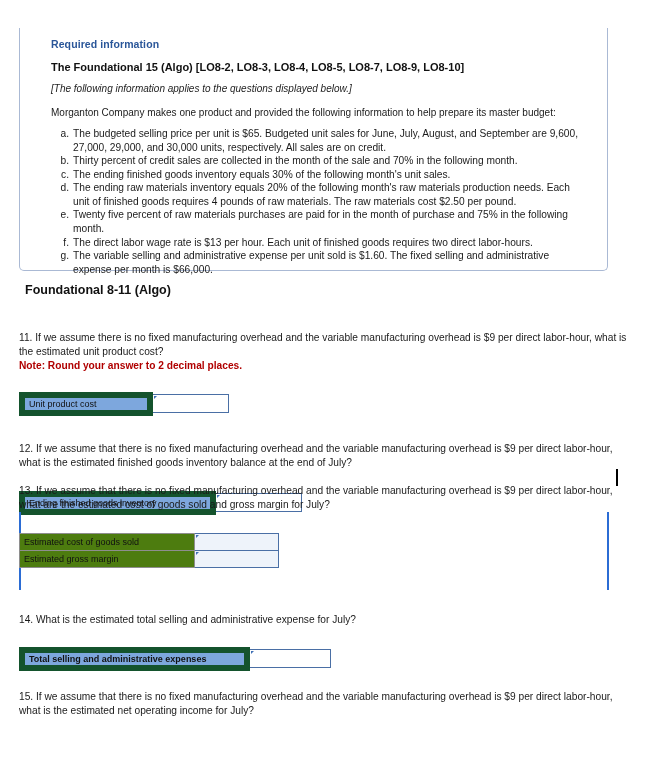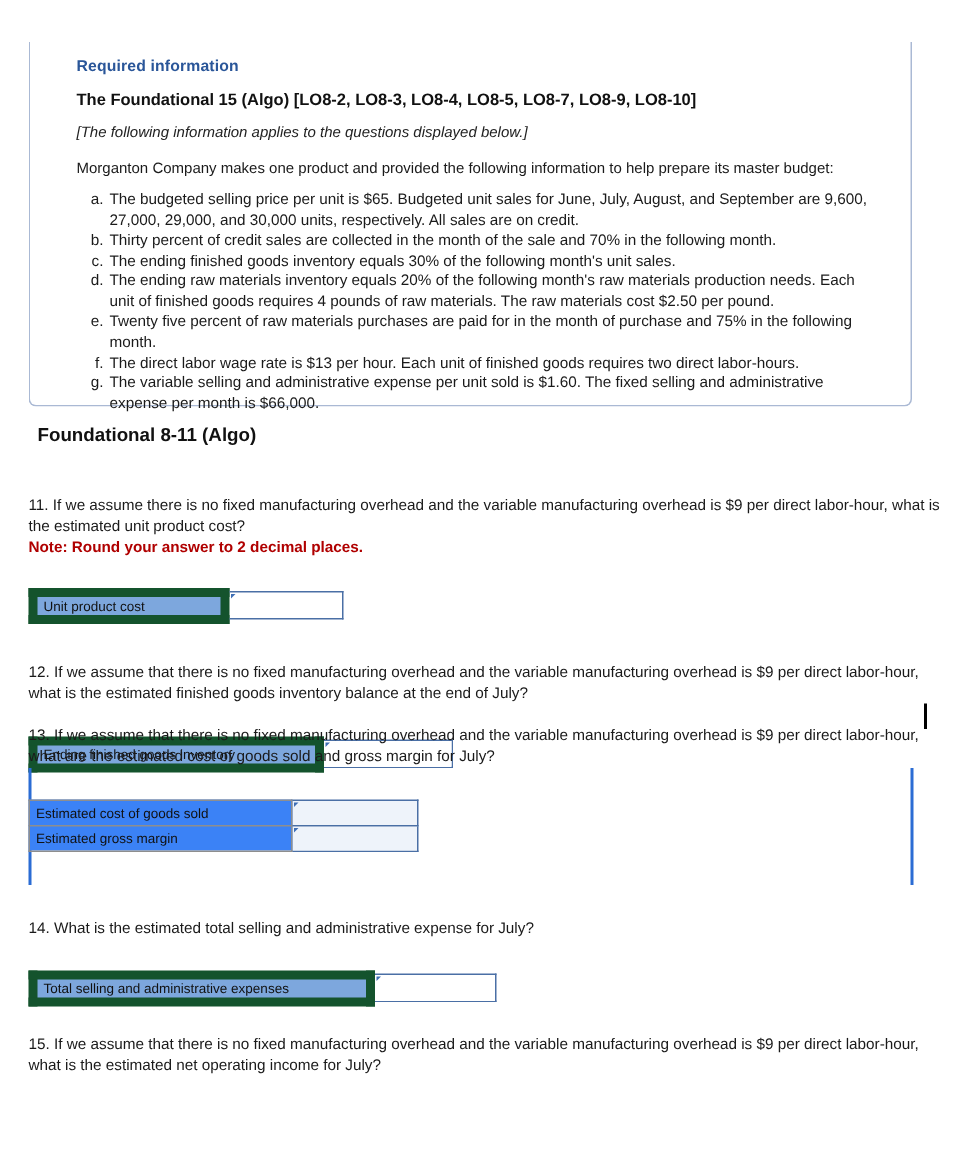--- a/index.html
+++ b/index.html
@@ -111,21 +111,21 @@
     color: #111;
     padding: 1px 4px;
     vertical-align: middle;
   }
   td.lbl-blue {
     background: #7da7dd;
     border: 6px solid #14532d;
     color: #16243a;
   }
   td.lbl-white {
-    background: #3b82f6;
+    background: #4d7c0f;
     border: 1px solid #8e8e8e;
     color: #111;
   }
   td.inp {
     background: #ffffff;
     border: 1px solid #4a6fa5;
     position: relative;
     padding: 0;
   }
   td.inp.tint { background: #eef3fa; }
@@ -246,21 +246,21 @@
   </tbody>
     </table>
 </div>
 
 <div class="qblock" style="top:613px;">
   <p class="qtext">14. What is the estimated total selling and administrative expense for July?</p>
   <table class="ans" style="margin-top:20px;">
     <tbody>
         <tr>
 
-      <td class="lbl-blue" style="width:225px;">Total selling and administrative expenses</td>
+      <td class="lbl-blue" style="width:225px;font-weight:bold;">Total selling and administrative expenses</td>
       <td class="inp" style="width:83px;"></td>
     </tr>
   </tbody>
     </table>
 </div>
 
 <div class="qblock" style="top:690px;">
   <p class="qtext">15. If we assume that there is no fixed manufacturing overhead and the variable manufacturing overhead is $9 per direct labor-hour, what is the estimated net operating income for July?</p>
 </div>
 

